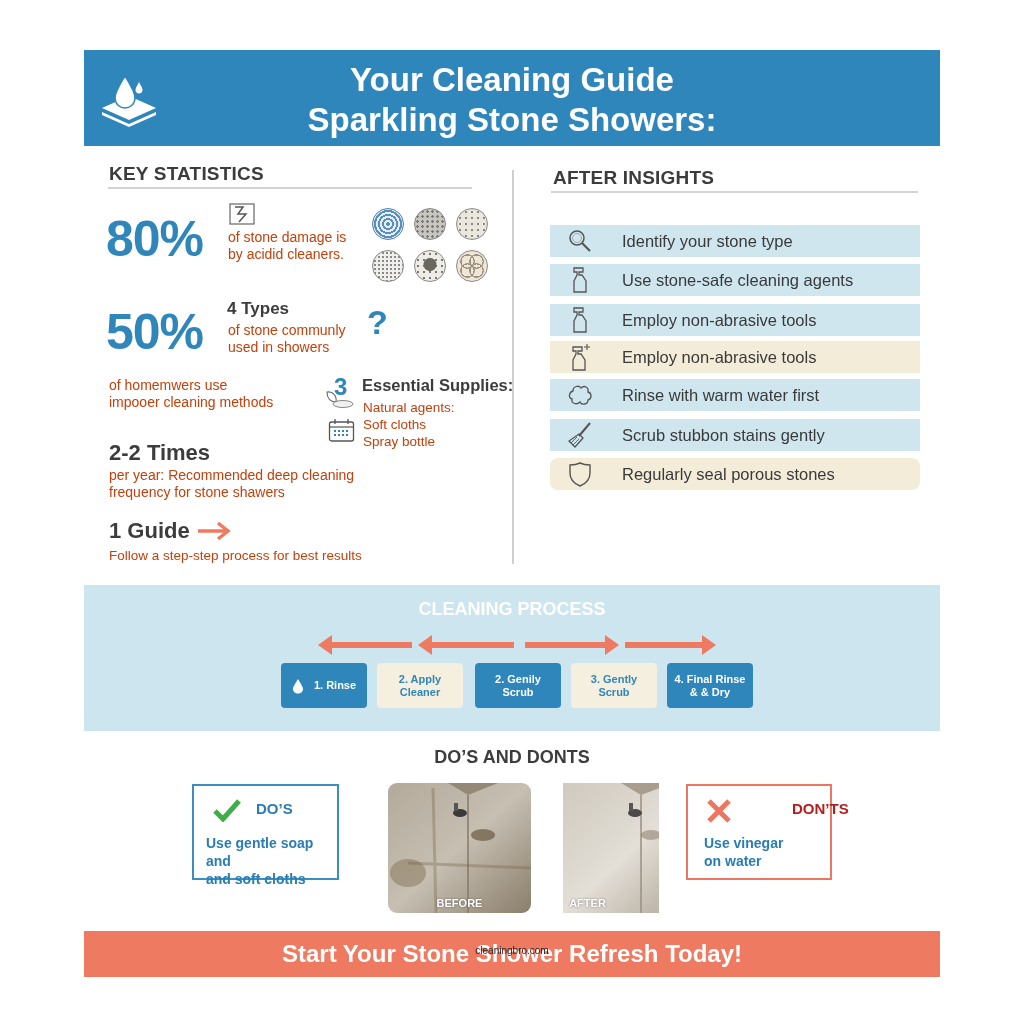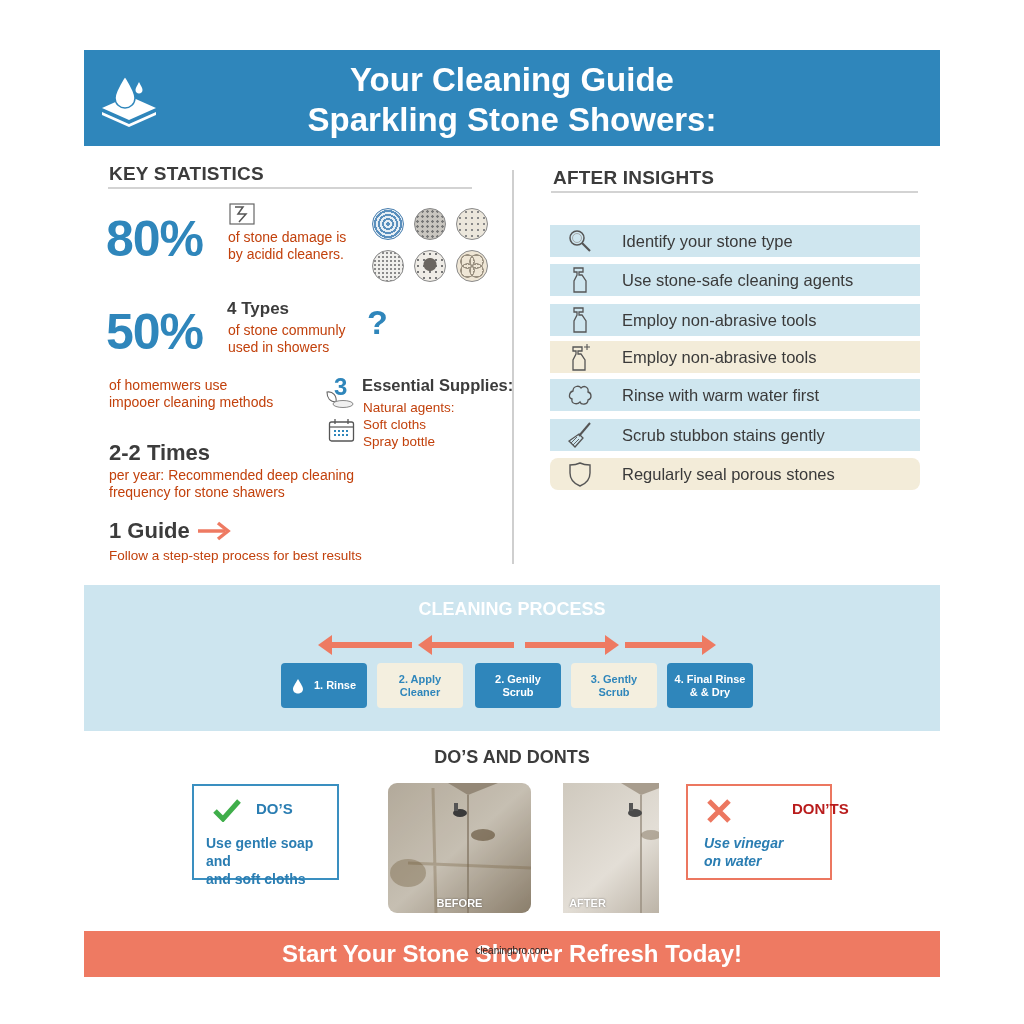--- a/index.html
+++ b/index.html
@@ -300,21 +300,21 @@
     <circle cx="108" cy="62" r="2" fill="#fff" opacity="0.8"></circle>
   </svg>
   <div class="cap">AFTER</div>
 </div>
 
 <div class="dontbox">
   <svg style="position:absolute; left:18px; top:12px;" width="26" height="26" viewBox="0 0 26 26">
     <path d="M3 3 L23 23 M23 3 L3 23" stroke="#ec7760" stroke-width="5"></path>
   </svg>
   <div class="box-head" style="left:60px; color:#b91c1c;margin-left:44px;">DON’TS</div>
-  <div class="box-body" style="left:16px;font-style:italic;">
+  <div class="box-body" style="left:16px;">
     <div>Use vinegar</div>
     <div>on water</div>
   </div>
 </div>
 
 <div class="footer">
   <span class="ftext">Start Your Stone Shower Refresh Today!</span>
   <span class="wm">cleaningbro.com</span>
 </div>
 

